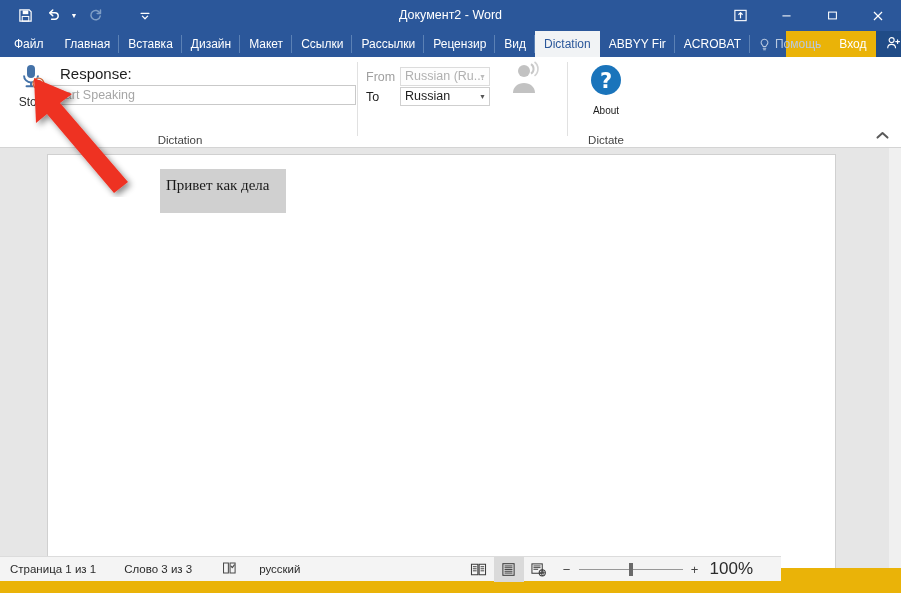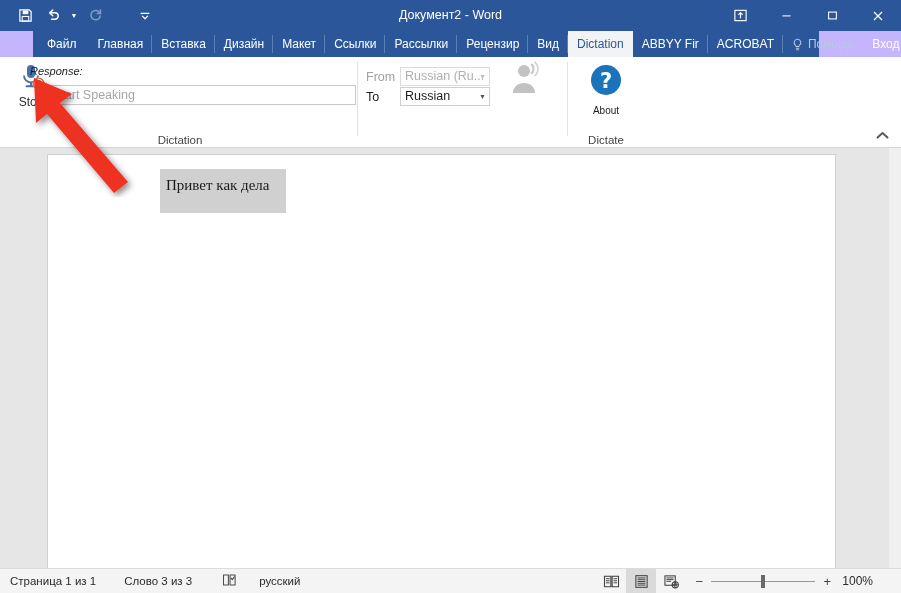--- a/index.html
+++ b/index.html
@@ -5,21 +5,21 @@
   * { box-sizing: border-box; margin: 0; padding: 0; }
   html, body {
     width: 901px; height: 593px;
     overflow: hidden;
     font-family: "Liberation Sans", sans-serif;
     background: #ffffff;
   }
   #app {
     position: relative;
     width: 901px; height: 593px;
-    background: #c4b5fd;
+    background: #eab308;
     overflow: hidden;
   }
 
   
   .titlebar {
     position: absolute; left: 0; top: 0; width: 901px; height: 31px;
     background: #2b579a;
   }
   .qat { position: absolute; left: 12px; top: 0; height: 31px; display: flex; align-items: center; gap: 2px; }
   .qat-btn {
@@ -35,21 +35,21 @@
   }
   .wincontrols { position: absolute; right: 0; top: 0; height: 31px; display: flex; }
   .wc {
     width: 46px; height: 31px; display: flex; align-items: center; justify-content: center;
     color: #ffffff;
   }
 
   
   .tabstrip {
     position: absolute; left: 0; top: 31px; width: 786px; height: 26px;
-    background: #2b579a; display: flex; align-items: stretch; margin-left: 33px;
+    background: #2b579a; display: flex; align-items: stretch;
   }
   .tab {
     position: relative; display: flex; align-items: center; padding: 0 9px;
     color: #ffffff; font-size: 12px; white-space: nowrap;
   }
   .tab.file { padding: 0 12px 0 14px; }
   .tab.sep::after {
     content: ""; position: absolute; right: 0; top: 4px; bottom: 4px; width: 1px;
     background: #5b81b5;
   }
@@ -81,21 +81,21 @@
 
   
   #g-dict { left: 2px; width: 356px; }
   .mic-btn {
     position: absolute; left: 8px; top: 5px; width: 42px; height: 62px;
     display: flex; flex-direction: column; align-items: center; cursor: pointer;
   }
   .mic-ico { position: relative; width: 30px; height: 32px; }
   .mic-label { font-size: 12px; color: #2b2b2b; margin-top: 1px; }
   .resp-label {
-    position: absolute; left: 28px; top: 8px; font-size: 11px; color: #1d1d1d; font-style: italic;
+    position: absolute; left: 58px; top: 8px; font-size: 15px; color: #1d1d1d;
   }
   .resp-input {
     position: absolute; left: 46px; top: 28px; width: 308px; height: 20px;
     border: 1px solid #c9c9c9; background: #ffffff;
     font-size: 12.5px; color: #9a9a9a; padding: 0 4px; line-height: 18px;
     font-family: "Liberation Sans", sans-serif;
   }
   .resp-input::placeholder { color: #a6a6a6; }
 
   
@@ -148,38 +148,38 @@
     background: #d0d0d0; color: #1a1a1a; font-size: 15px;
     font-family: "Liberation Serif", serif;
     padding: 6px 16px 18px 6px; line-height: 20px;
   }
   .vscroll {
     position: absolute; right: 0; top: 0; width: 12px; height: 420px; background: #f0f0f0;
   }
 
   
   .statusbar {
-    position: absolute; left: 0; top: 568px; width: 901px; height: 25px;
+    position: absolute; left: 0; top: 556px; width: 781px; height: 25px;
     background: #f4f4f4; border-top: 1px solid #dcdcdc;
     display: flex; align-items: center; font-size: 11.5px; color: #2b2b2b;
   }
   .sb-item { padding: 0 10px; white-space: nowrap; display: flex; align-items: center; gap: 6px; }
   .sb-right { margin-left: auto; display: flex; align-items: center; }
   .view-btn {
     width: 30px; height: 25px; display: flex; align-items: center; justify-content: center;
     color: #3d3d3d;
   }
   .view-btn.active { background: #dadada; }
   .zoom-wrap { display: flex; align-items: center; gap: 7px; padding: 0 10px 0 8px; }
   .zoom-sign { font-size: 13px; color: #444; width: 10px; text-align: center; }
   .zoom-track { position: relative; width: 104px; height: 1px; background: #989898; }
   .zoom-thumb {
     position: absolute; left: 50px; top: -6px; width: 4px; height: 13px; background: #6a6a6a;
   }
-  .zoom-pct { font-size: 12px; color: #2b2b2b; padding-right: 28px; min-width: 36px; text-align: center; }
+  .zoom-pct { font-size: 17px; color: #2b2b2b; padding-right: 28px; min-width: 36px; text-align: center; }
 
   
   .annot-arrow {
     position: absolute; left: 10px; top: 62px; width: 150px; height: 135px;
     pointer-events: none;
   }
 </style>
 </head>
 <body>
 

